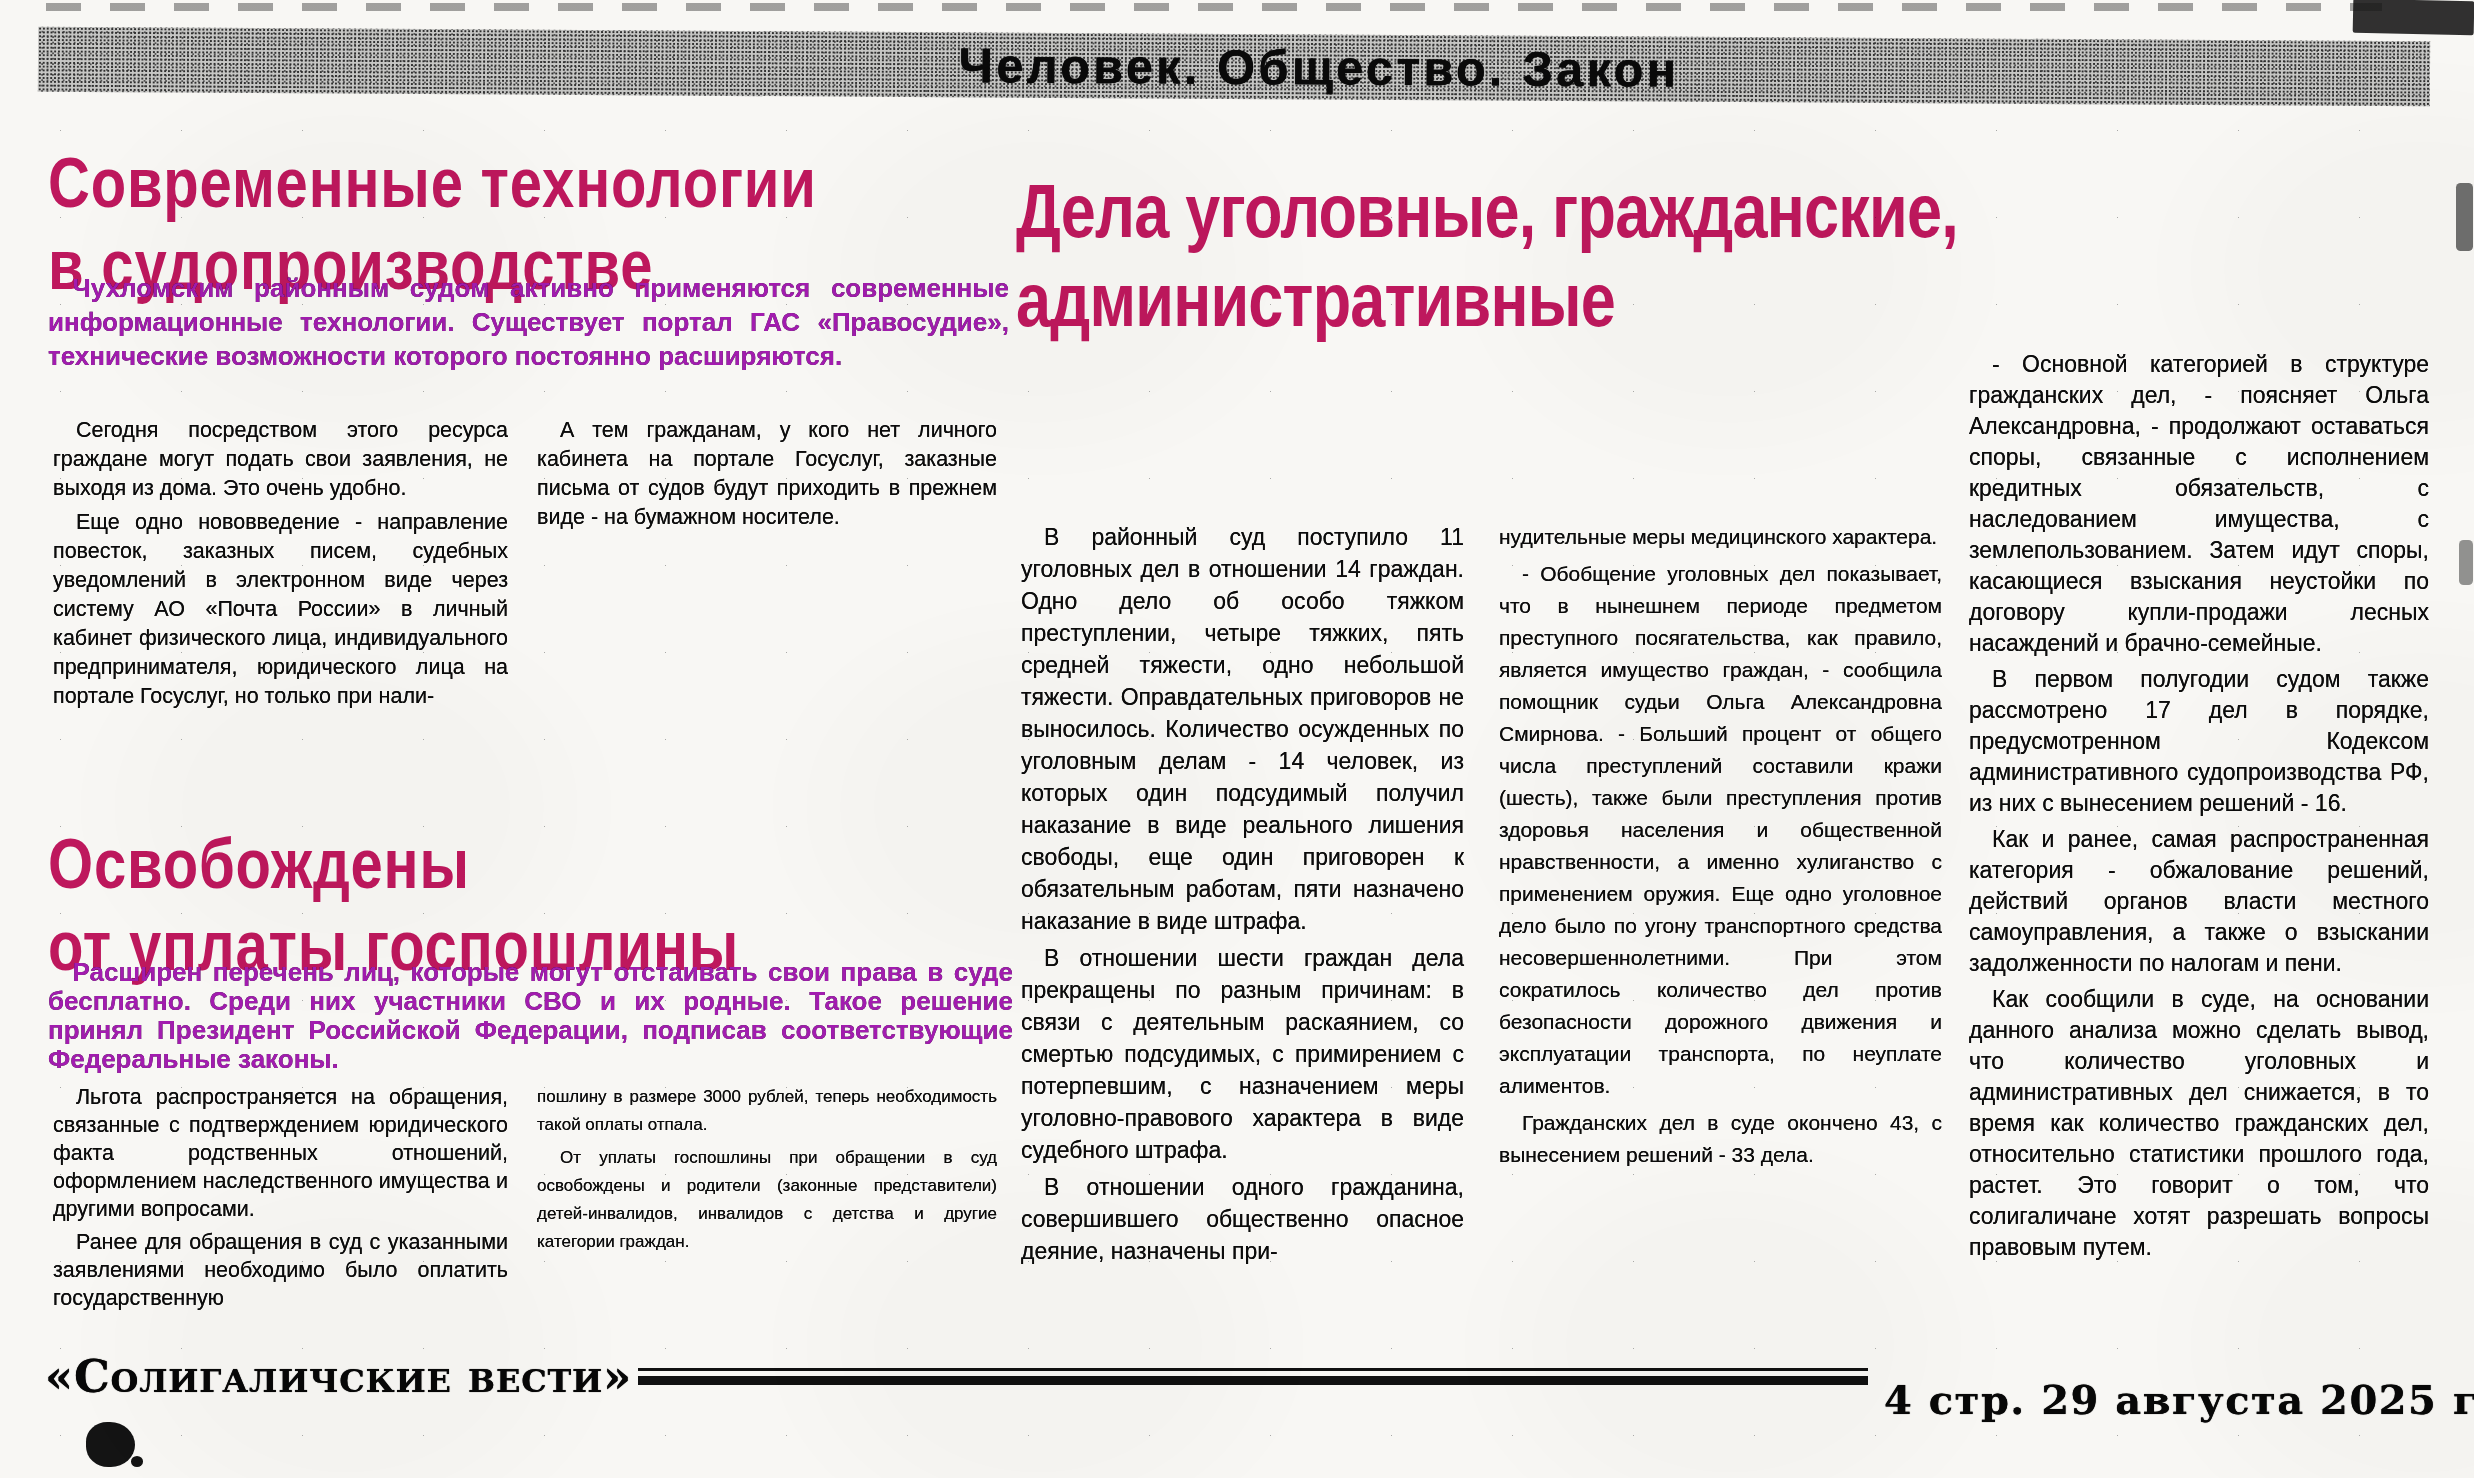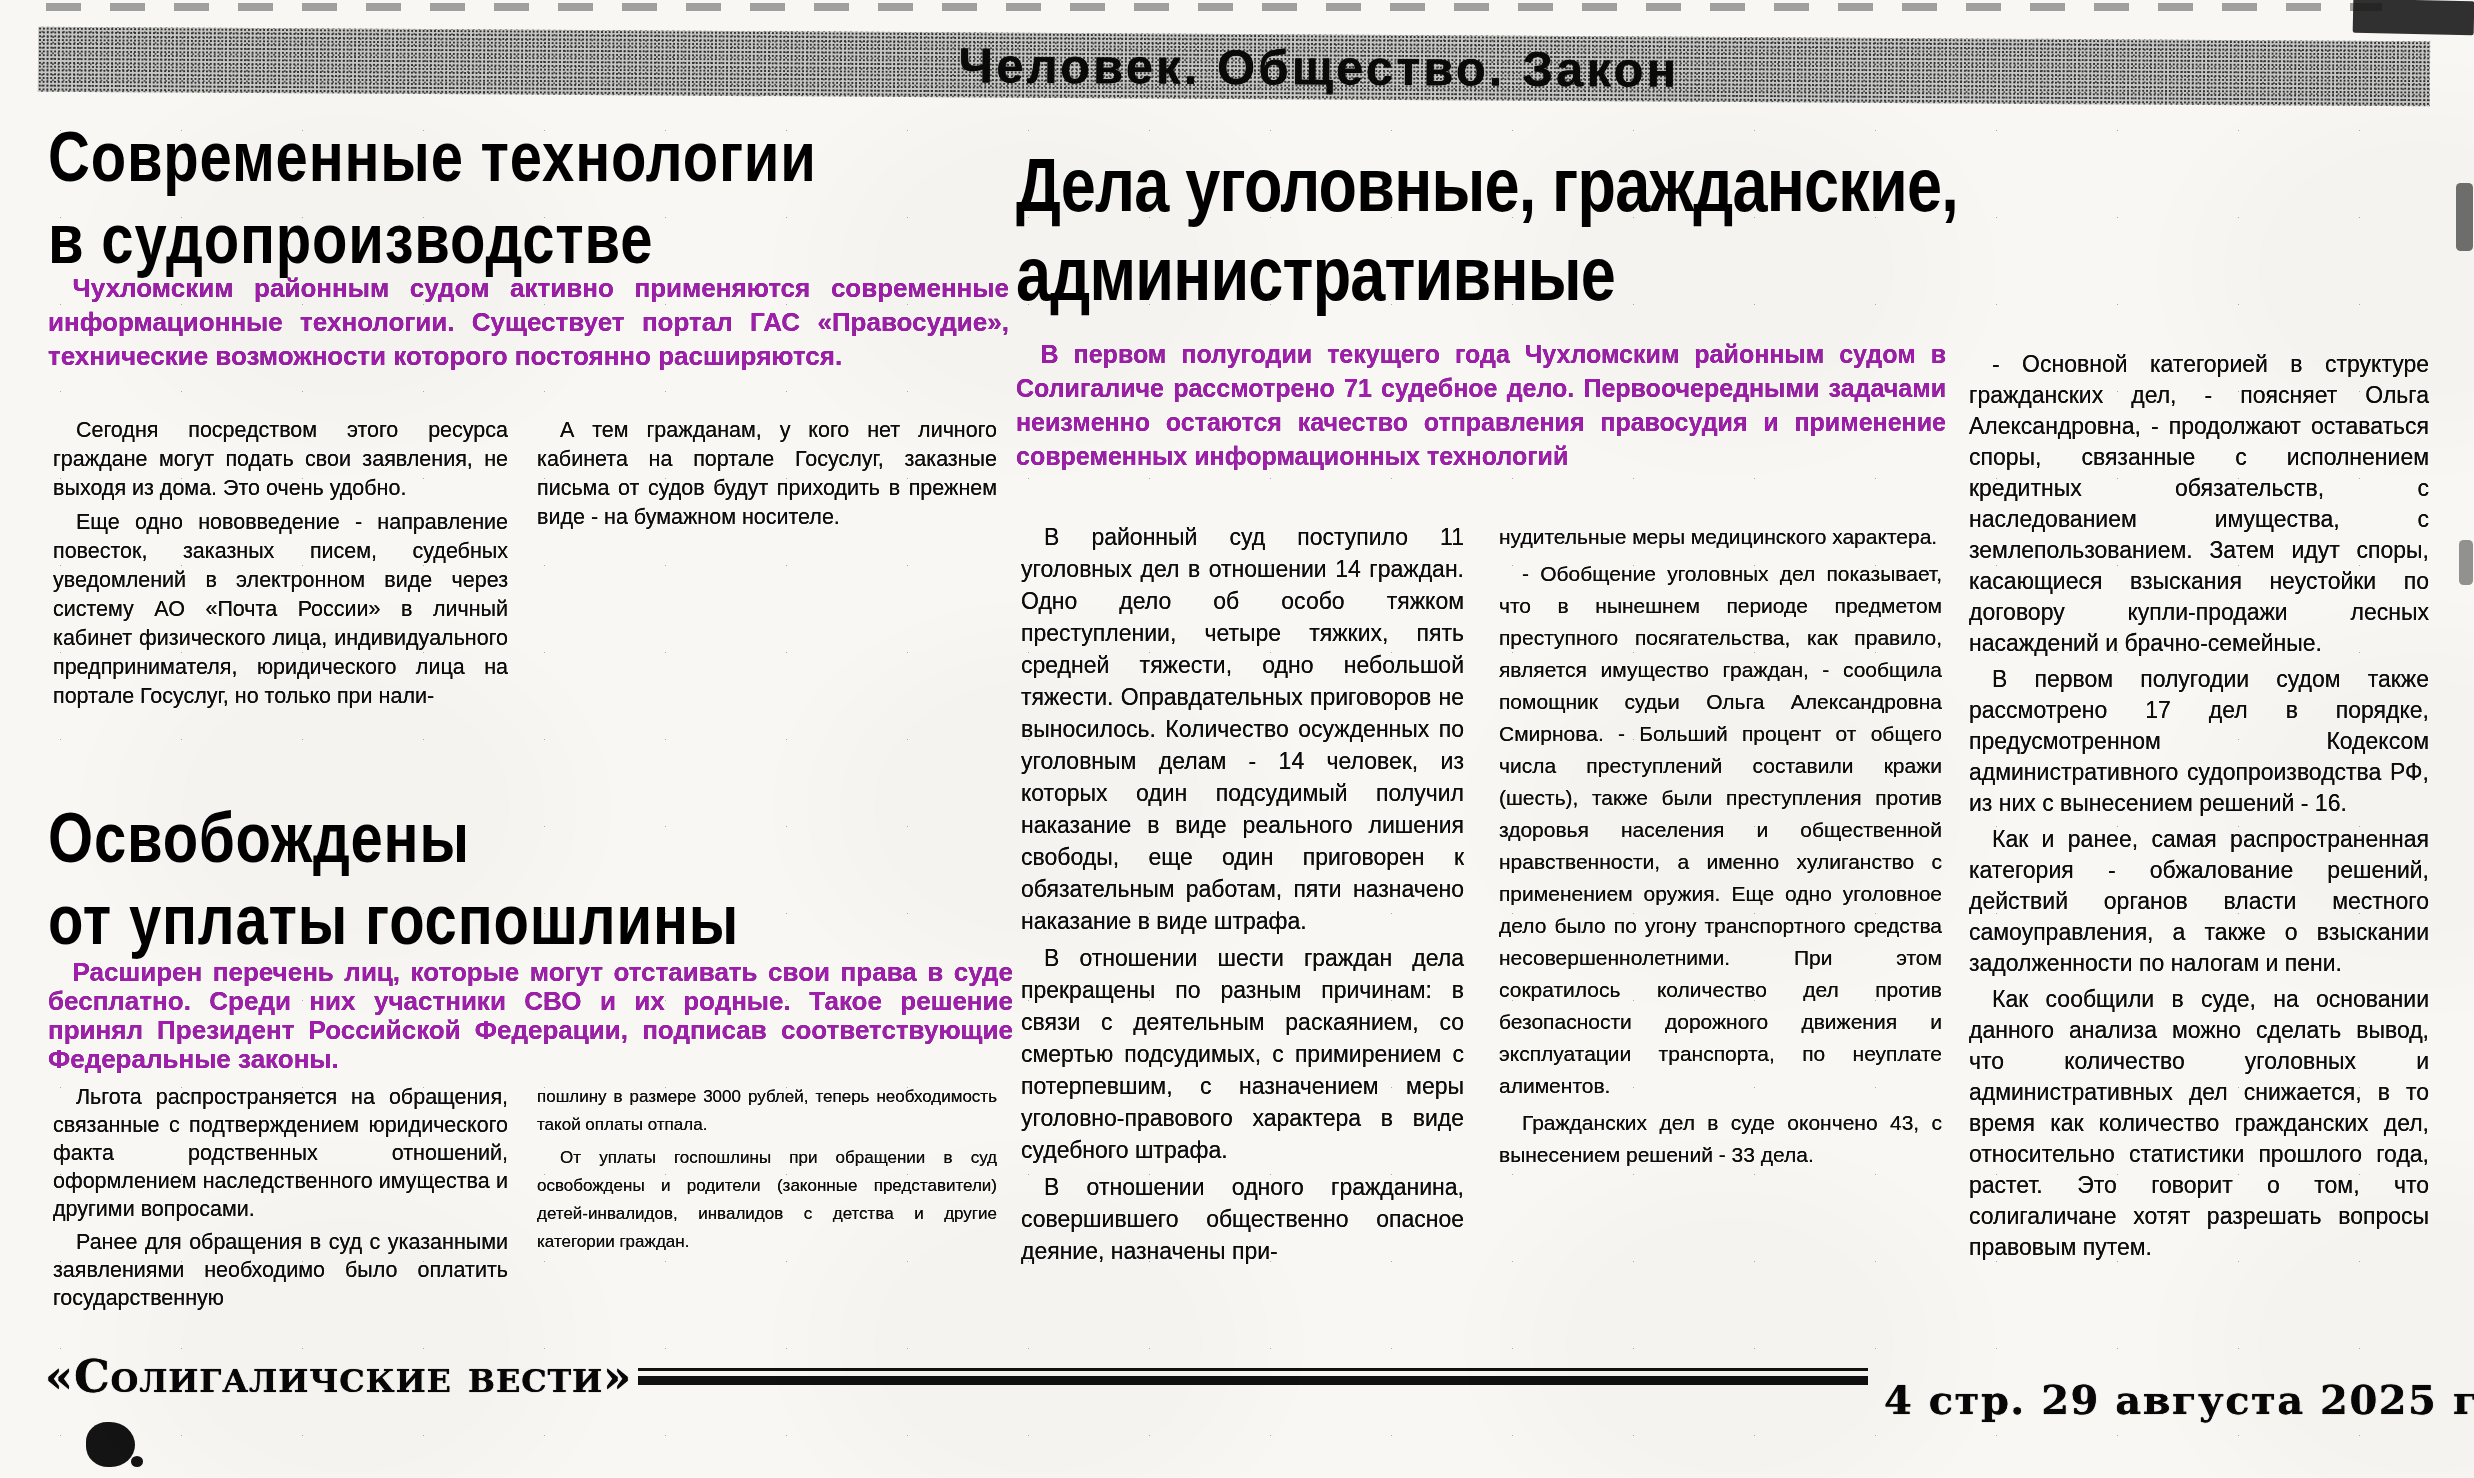--- a/index.html
+++ b/index.html
@@ -29,21 +29,21 @@
     background-size:3.8px 3.8px, 5.4px 5.4px; background-position:0 0, 1.5px 2.3px;
     transform:rotate(0.35deg);
     display:flex; align-items:center; justify-content:center;
   }
   .banner-title{
     font-size:49px; font-weight:bold; letter-spacing:3.1px; color:#0a0a0a;
     transform:translateX(85px); white-space:nowrap;
     text-shadow:0 0 0.8px #000;
   }
 
-  .h-line{ position:absolute; font-weight:bold; white-space:nowrap; color:#000000; }
+  .h-line{ position:absolute; font-weight:bold; white-space:nowrap; color:#be185d;margin-top:26px; }
   .h-line > span{ display:inline-block; transform:scaleY(1.22); transform-origin:0 0; }
   .h-tech, .h-fee{ font-size:58px; letter-spacing:0.8px; }
   .h-cases{ font-size:63px; letter-spacing:-0.8px; }
 
   .lead{
     position:absolute; font-weight:bold; text-align:justify; text-indent:24.6px;
     color:#a21caf;
   }
   .lead-tech{ left:48px; top:271px; width:961px; font-size:26px; line-height:34px; }
   .lead-fee { left:48px; top:958px; width:965px; font-size:26px; line-height:29px; }
@@ -119,21 +119,20 @@
     <p class="ind">Льгота распространяется на обращения, связанные с подтверждением юридического факта родственных отношений, оформлением наследственного имущества и другими вопросами.</p>
     <p class="ind">Ранее для обращения в суд с указанными заявлениями необходимо было оплатить государственную</p>
   </div>
   <div class="col fee-c2 ink">
     <p>пошлину в размере 3000 рублей, теперь необходимость такой оплаты отпала.</p>
     <p class="ind">От уплаты госпошлины при обращении в суд освобождены и родители (законные представители) детей-инвалидов, инвалидов с детства и другие категории граждан.</p>
   </div>
 
   <div class="h-line h-cases" style="left:1016px; top:140px;"><span>Дела уголовные, гражданские,</span></div>
   <div class="h-line h-cases" style="left:1016px; top:229px;"><span>административные</span></div>
-  <div class="lead lead-cases ink">В первом полугодии текущего года Чухломским районным судом в Солигаличе рассмотрено 71 судебное дело. Первоочередными задачами неизменно остаются качество отправления правосудия и применение современных информационных технологий</div>
   <div class="col cases-c1 ink">
     <p class="ind">В районный суд поступило 11 уголовных дел в отношении 14 граждан. Одно дело об особо тяжком преступлении, четыре тяжких, пять средней тяжести, одно небольшой тяжести. Оправдательных приговоров не выносилось. Количество осужденных по уголовным делам - 14 человек, из которых один подсудимый получил наказание в виде реального лишения свободы, еще один приговорен к обязательным работам, пяти назначено наказание в виде штрафа.</p>
     <p class="ind">В отношении шести граждан дела прекращены по разным причинам: в связи с деятельным раскаянием, со смертью подсудимых, с примирением с потерпевшим, с назначением меры уголовно-правового характера в виде судебного штрафа.</p>
     <p class="ind">В отношении одного гражданина, совершившего общественно опасное деяние, назначены при-</p>
   </div>
   <div class="col cases-c2 ink">
     <p>нудительные меры медицинского характера.</p>
     <p class="ind">- Обобщение уголовных дел показывает, что в нынешнем периоде предметом преступного посягательства, как правило, является имущество граждан, - сообщила помощник судьи Ольга Александровна Смирнова. - Больший процент от общего числа преступлений составили кражи (шесть), также были преступления против здоровья населения и общественной нравственности, а именно хулиганство с применением оружия. Еще одно уголовное дело было по угону транспортного средства несовершеннолетними. При этом сократилось количество дел против безопасности дорожного движения и эксплуатации транспорта, по неуплате алиментов.</p>
     <p class="ind">Гражданских дел в суде окончено 43, с вынесением решений - 33 дела.</p>
   </div>

